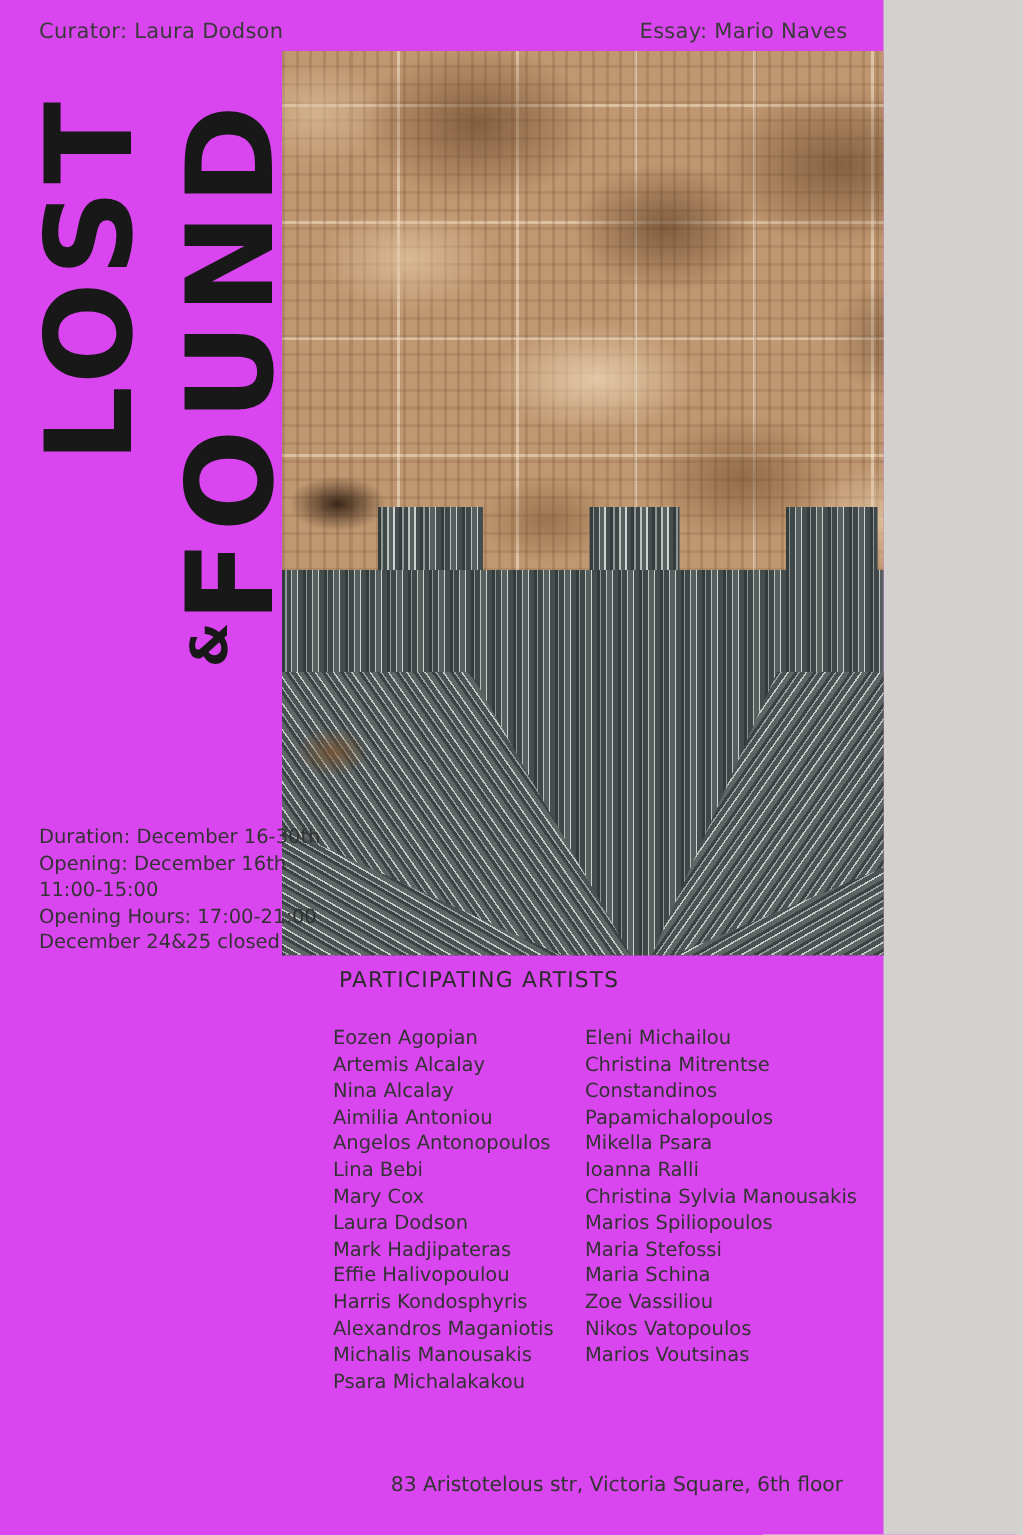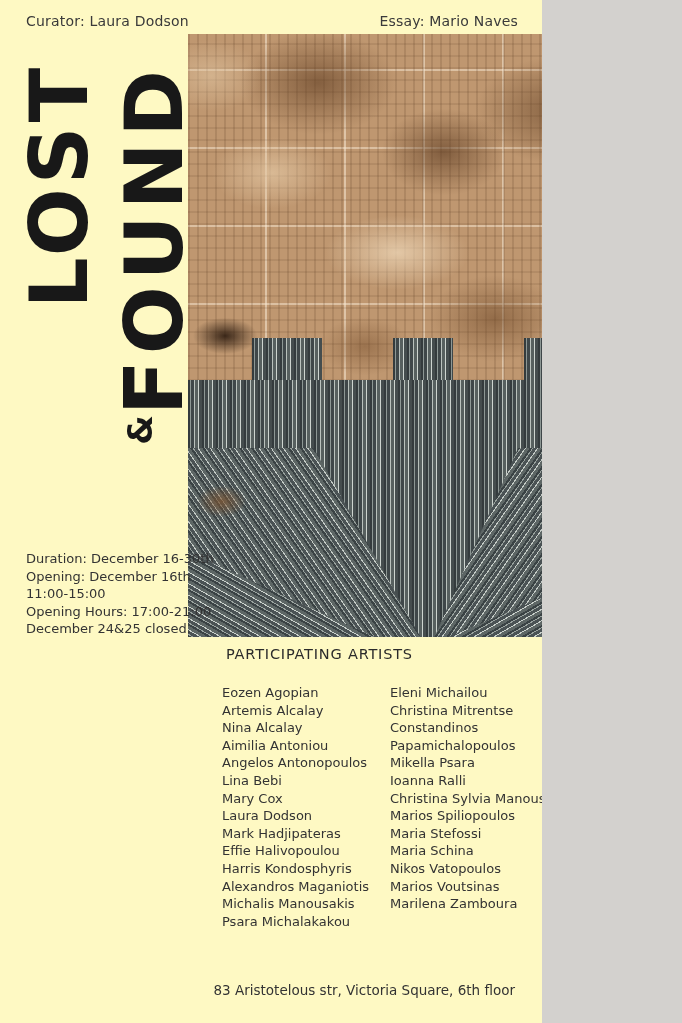--- a/index.html
+++ b/index.html
@@ -1,17 +1,17 @@
 <!DOCTYPE html>
 <html><head>
 <meta charset="utf-8">
 <style>
   html,body{margin:0;padding:0;background:#d3d1ce;}
   .poster{
-    position:relative;width:542px;height:1023px;background:#fef9c3;
+    position:relative;width:589px;height:1023px;background:#d946ef;
     overflow:hidden;font-family:"DejaVu Sans",sans-serif;color:#333;
   }
   
   .credit{position:absolute;top:13px;font-size:14px;color:#3a3a3a;letter-spacing:.2px;}
   .credit.left{left:26px;}
   .credit.right{right:24px;text-align:right;}
   
   .title{
     position:absolute;left:20px;top:452px;width:388px;height:166px;
     transform:rotate(-90deg);transform-origin:0 0;
@@ -140,20 +140,20 @@
       <div>Eleni Michailou</div>
       <div>Christina Mitrentse</div>
       <div>Constandinos</div>
       <div>Papamichalopoulos</div>
       <div>Mikella Psara</div>
       <div>Ioanna Ralli</div>
       <div>Christina Sylvia Manousakis</div>
       <div>Marios Spiliopoulos</div>
       <div>Maria Stefossi</div>
       <div>Maria Schina</div>
+      <div>Zoe Vassiliou</div>
       <div>Nikos Vatopoulos</div>
       <div>Marios Voutsinas</div>
-      <div>Marilena Zamboura</div>
     </div>
 
   <div class="address">83 Aristotelous str, Victoria Square, 6th floor</div>
 
 </div>
 
 </body></html>

